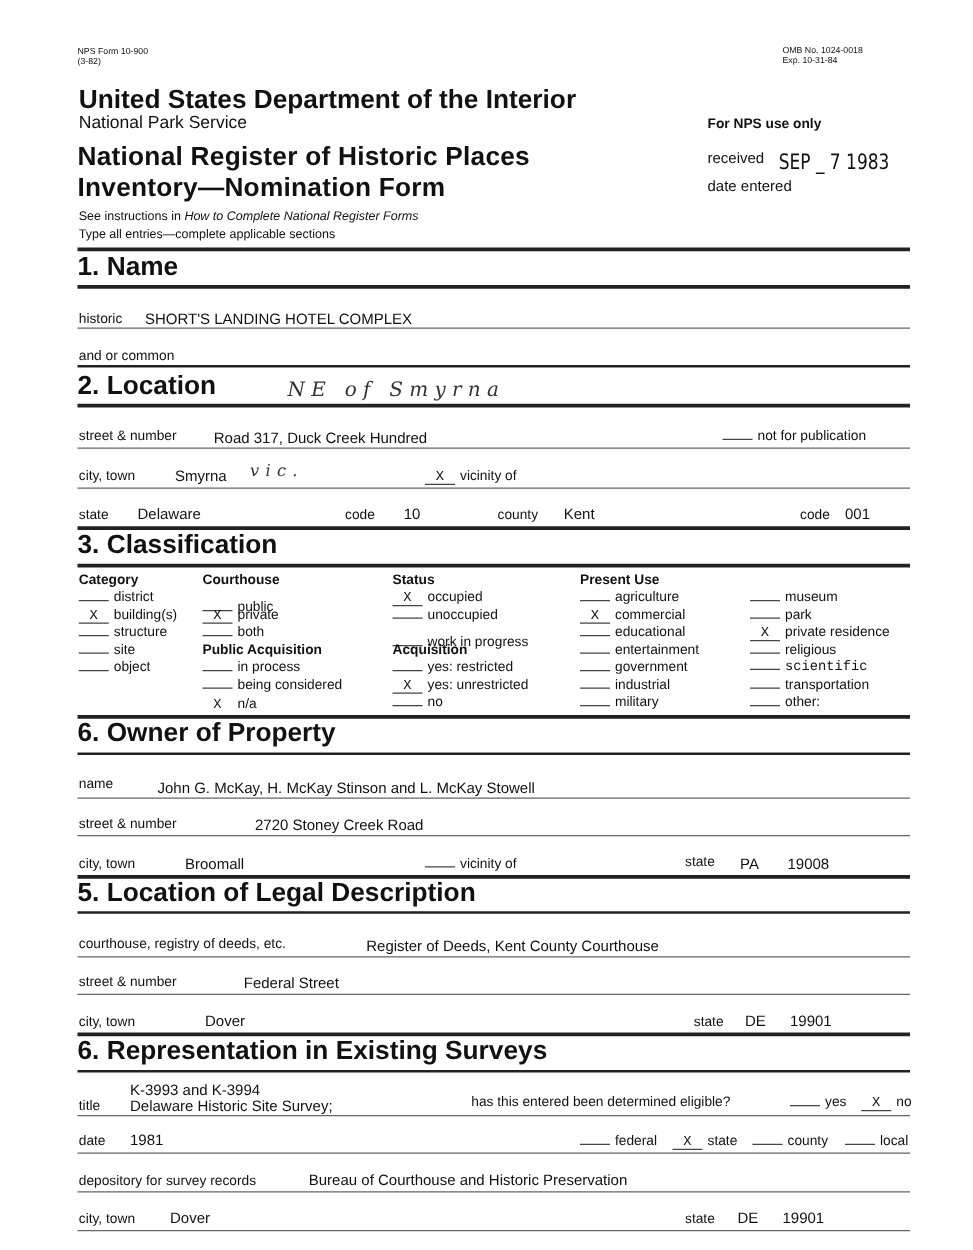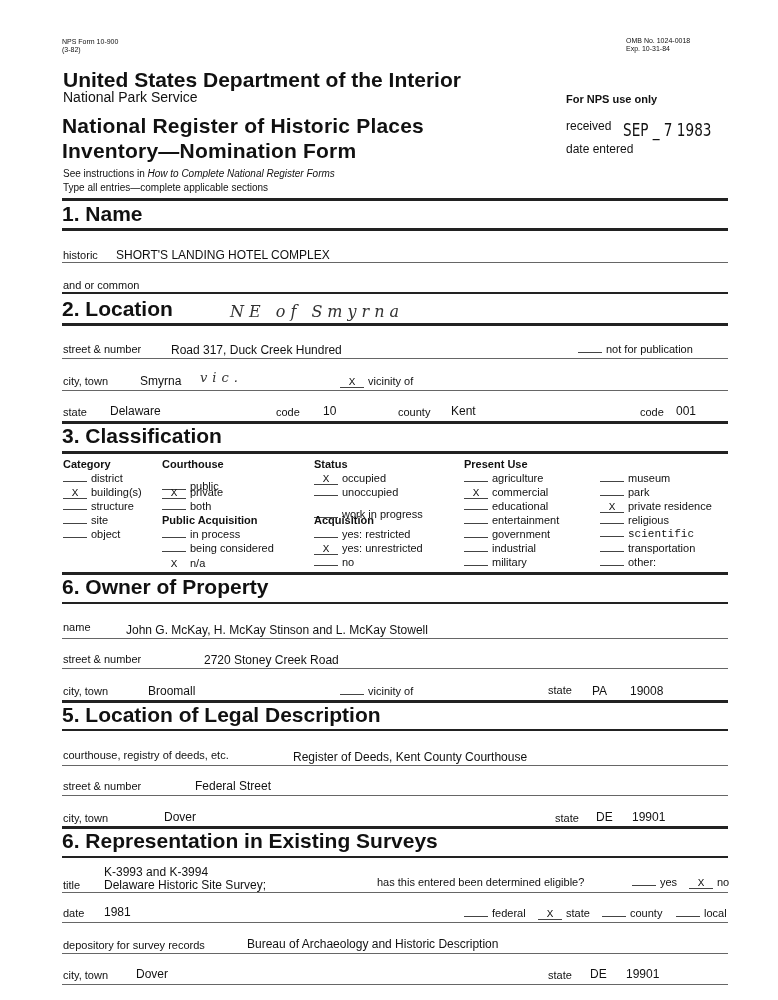--- a/index.html
+++ b/index.html
@@ -175,21 +175,21 @@
 
 <div class="abs lbl" style="left:63px;top:907px;">date</div>
 <div class="abs val" style="left:104px;top:905px;">1981</div>
 <div class="abs lbl" style="left:464px;top:907px;"><span class="blank"></span><span>federal</span></div>
 <div class="abs lbl" style="left:538px;top:907px;"><span class="blank">X</span><span>state</span></div>
 <div class="abs lbl" style="left:602px;top:907px;"><span class="blank"></span><span>county</span></div>
 <div class="abs lbl" style="left:676px;top:907px;"><span class="blank"></span><span>local</span></div>
 <div class="rule-thin" style="top:922px;"></div>
 
 <div class="abs lbl" style="left:63px;top:939px;">depository for survey records</div>
-<div class="abs val" style="left:247px;top:937px;">Bureau of Archaeology and Historic Description</div>
+<div class="abs val" style="left:247px;top:937px;">Bureau of Courthouse and Historic Preservation</div>
 <div class="rule-thin" style="top:953px;"></div>
 
 <div class="abs lbl" style="left:63px;top:969px;">city, town</div>
 <div class="abs val" style="left:136px;top:967px;">Dover</div>
 <div class="abs lbl" style="left:548px;top:969px;">state</div>
 <div class="abs val" style="left:590px;top:967px;">DE</div>
 <div class="abs val" style="left:626px;top:967px;">19901</div>
 <div class="rule-thin" style="top:984px;"></div>
 
 </body></html>

